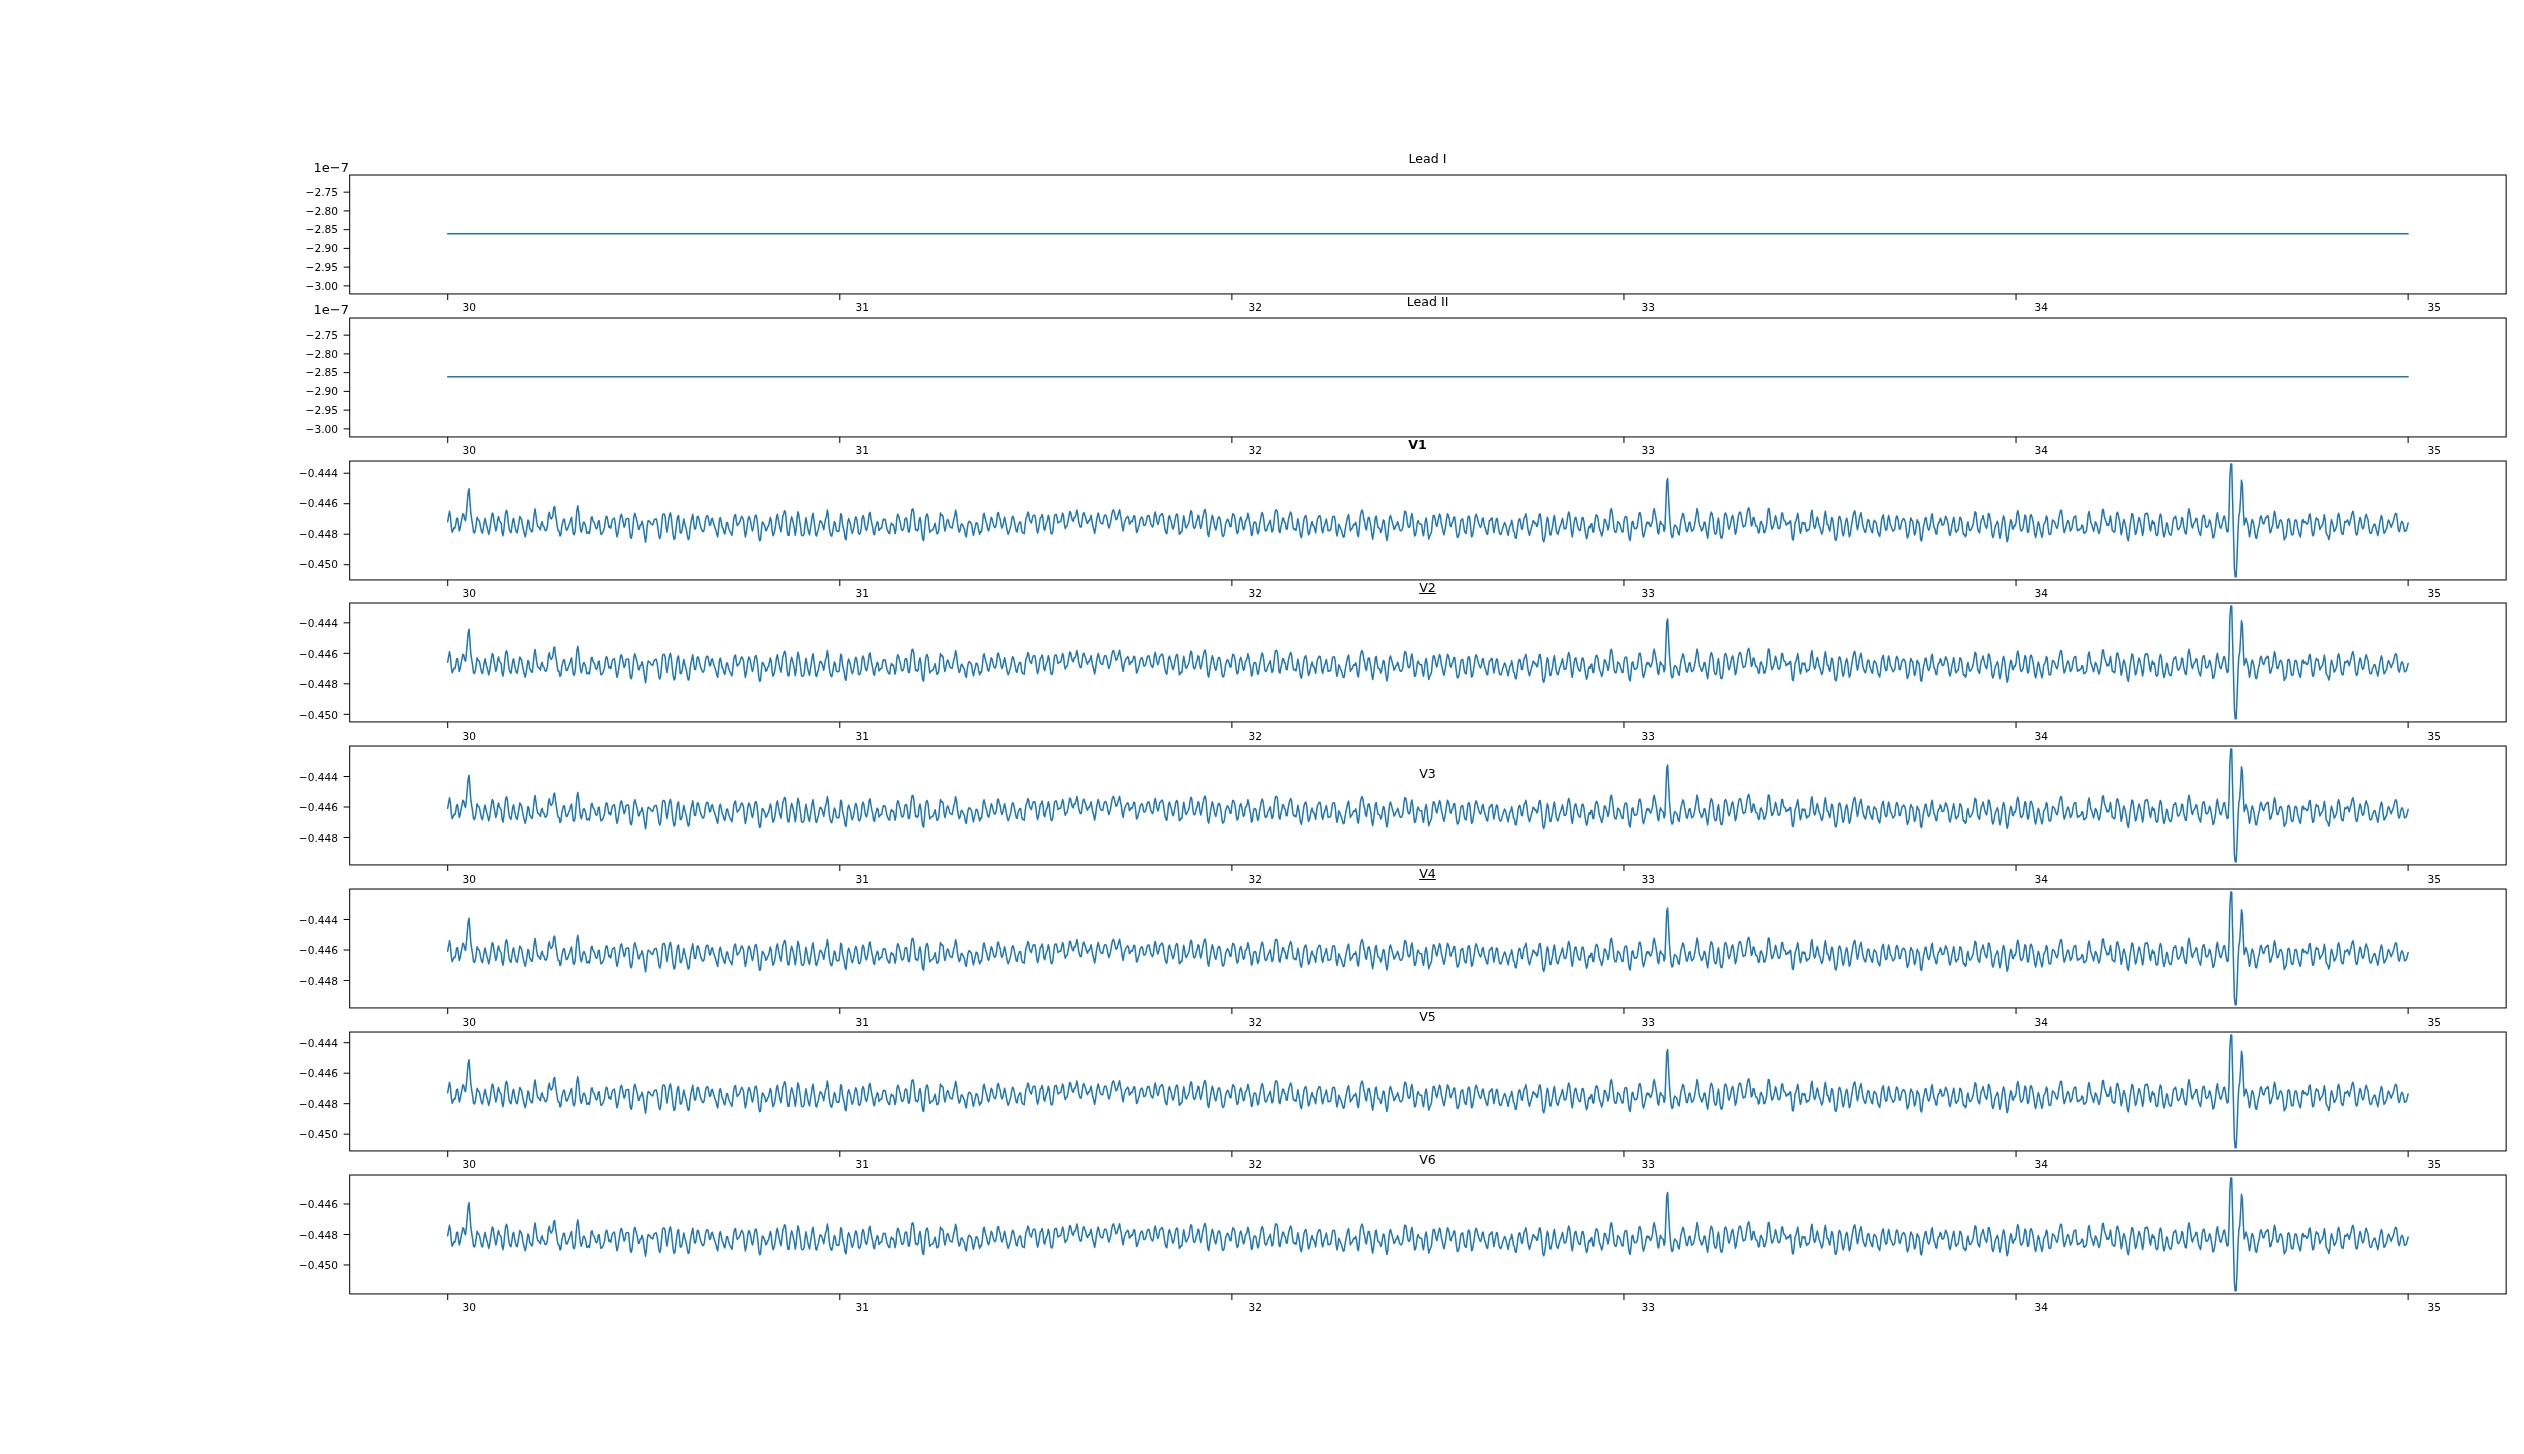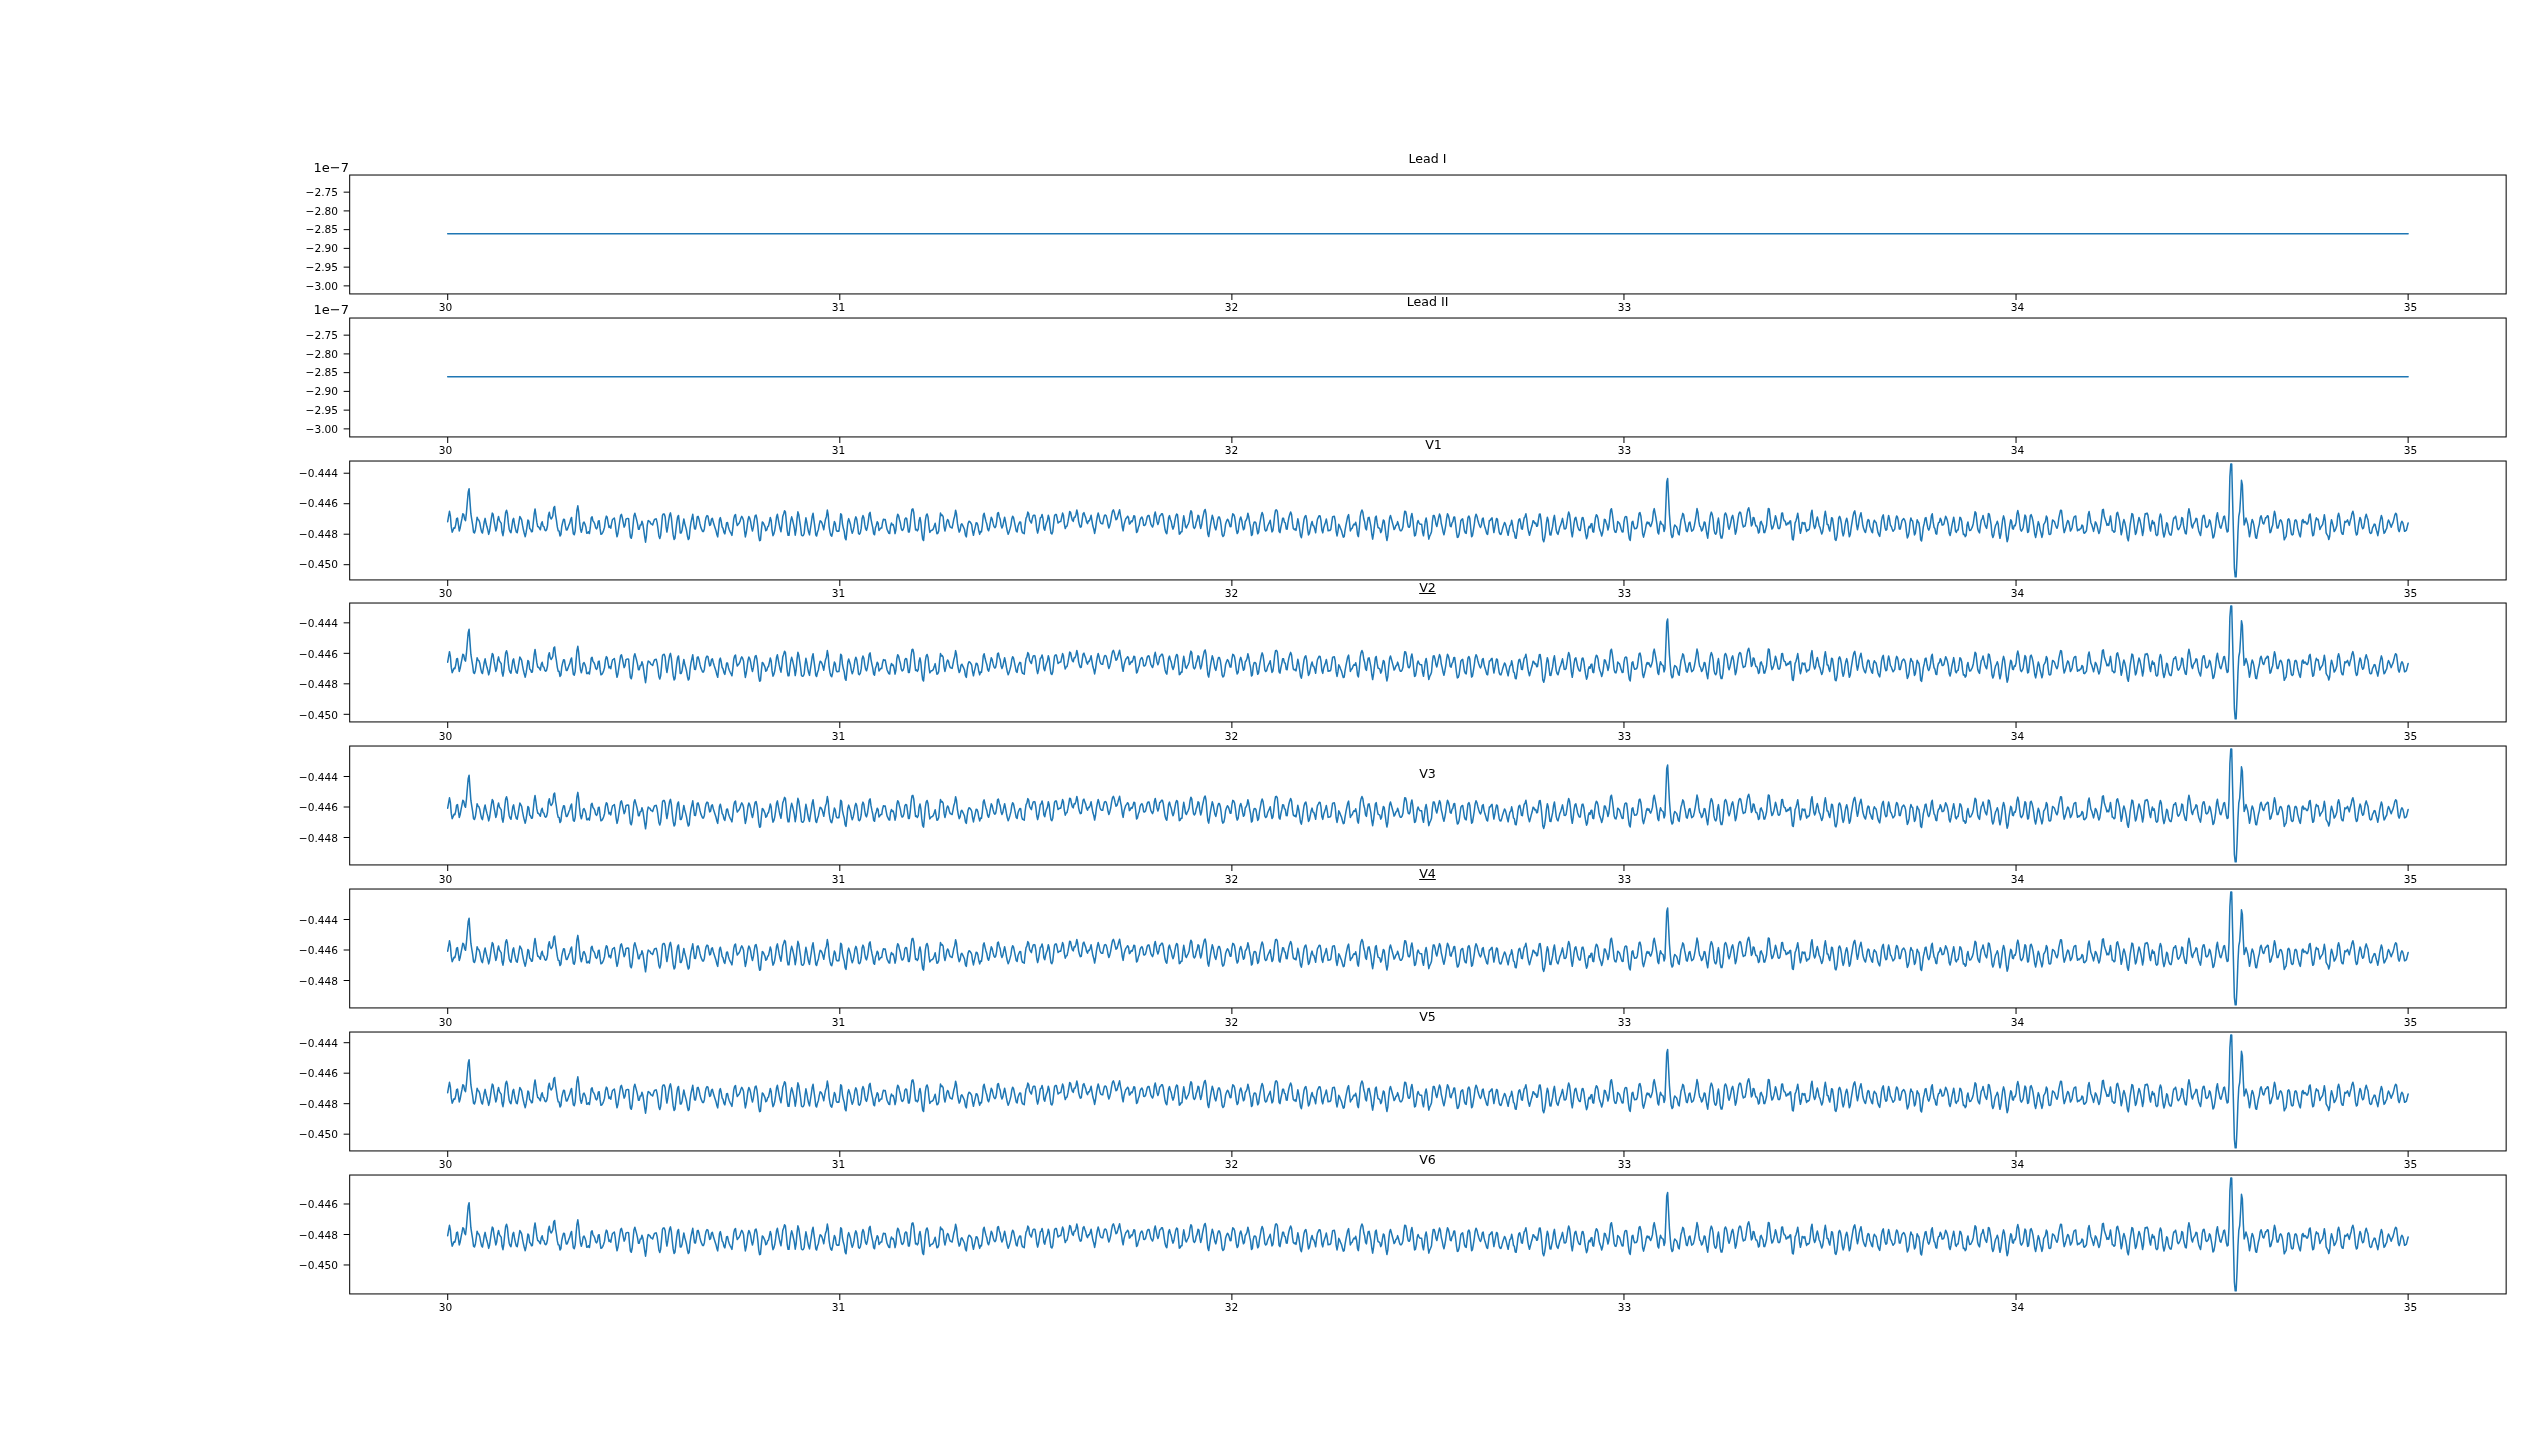--- a/index.html
+++ b/index.html
@@ -3,21 +3,21 @@
 <meta charset="utf-8">
 <style>
   html,body{margin:0;padding:0;}
   body{width:2787px;height:1454px;background:#ffffff;position:relative;
        font-family:"DejaVu Sans",sans-serif;overflow:hidden;}
   .figure{position:absolute;left:0;top:0;width:2787px;height:1454px;}
   .subplot{position:absolute;left:0;top:0;width:100%;height:0;overflow:visible;}
   .sp-title{position:absolute;text-align:center;font-size:12.6px;color:#000;height:17px;line-height:17px;}
   .offset-label{position:absolute;text-align:right;font-size:13px;color:#000;height:13px;line-height:13px;}
   .ytick-label{position:absolute;text-align:right;font-size:10.6px;color:#000;height:14px;line-height:14px;}
-  .xtick-label{position:absolute;text-align:center;font-size:10.6px;color:#000;height:13px;line-height:13px;}
+  .xtick-label{position:absolute;text-align:right;font-size:10.6px;color:#000;height:13px;line-height:13px;}
   svg.plot-canvas{position:absolute;overflow:visible;}
 </style>
 </head>
 <body>
 
 <div class="figure" id="figure" style="background: rgb(255, 255, 255);">
     <div class="subplot">
     <div class="sp-title" style="left: 347px; width: 2161px; top: 150px;">Lead I</div>
     <div class="offset-label" style="left: 283px; width: 66px; top: 161px;">1e−7</div>
     <svg class="plot-canvas" xmlns="http://www.w3.org/2000/svg" width="2272" height="131" viewBox="0 0 4500 260" style="left: 303px; top: 172px;">
@@ -75,21 +75,21 @@
       <div class="ytick-label" style="left: 232px; width: 106px; top: 403px;">−2.95</div>
       <div class="ytick-label" style="left: 232px; width: 106px; top: 422px;">−3.00</div>
       <div class="xtick-label" style="left: 415px; width: 61px; top: 444px;">30</div>
       <div class="xtick-label" style="left: 808px; width: 61px; top: 444px;">31</div>
       <div class="xtick-label" style="left: 1201px; width: 61px; top: 444px;">32</div>
       <div class="xtick-label" style="left: 1594px; width: 61px; top: 444px;">33</div>
       <div class="xtick-label" style="left: 1987px; width: 61px; top: 444px;">34</div>
       <div class="xtick-label" style="left: 2380px; width: 61px; top: 444px;">35</div>
     </div>
     <div class="subplot">
-    <div class="sp-title" style="left: 353px; width: 2161px; top: 436px;">V1</div>
+    <div class="sp-title" style="left: 337px; width: 2161px; top: 436px; font-weight: bold;">V1</div>
 
     <svg class="plot-canvas" xmlns="http://www.w3.org/2000/svg" width="2272" height="131" viewBox="0 0 4500 260" style="left: 303px; top: 458px;">
         <rect x="88" y="6" width="4280" height="236" fill="none" stroke="#000000" stroke-width="2"></rect>
         <line x1="76" x2="88" y1="30.205128205128858" y2="30.205128205128858" stroke="#000000" stroke-width="2"></line>
         <line x1="76" x2="88" y1="90.71794871794918" y2="90.71794871794918" stroke="#000000" stroke-width="2"></line>
         <line x1="76" x2="88" y1="151.2307692307695" y2="151.2307692307695" stroke="#000000" stroke-width="2"></line>
         <line x1="76" x2="88" y1="211.74358974358984" y2="211.74358974358984" stroke="#000000" stroke-width="2"></line>
         <line x1="282.5454545454545" x2="282.5454545454545" y1="242" y2="254" stroke="#000000" stroke-width="2"></line>
         <line x1="1060.7272727272727" x2="1060.7272727272727" y1="242" y2="254" stroke="#000000" stroke-width="2"></line>
         <line x1="1838.909090909091" x2="1838.909090909091" y1="242" y2="254" stroke="#000000" stroke-width="2"></line>

